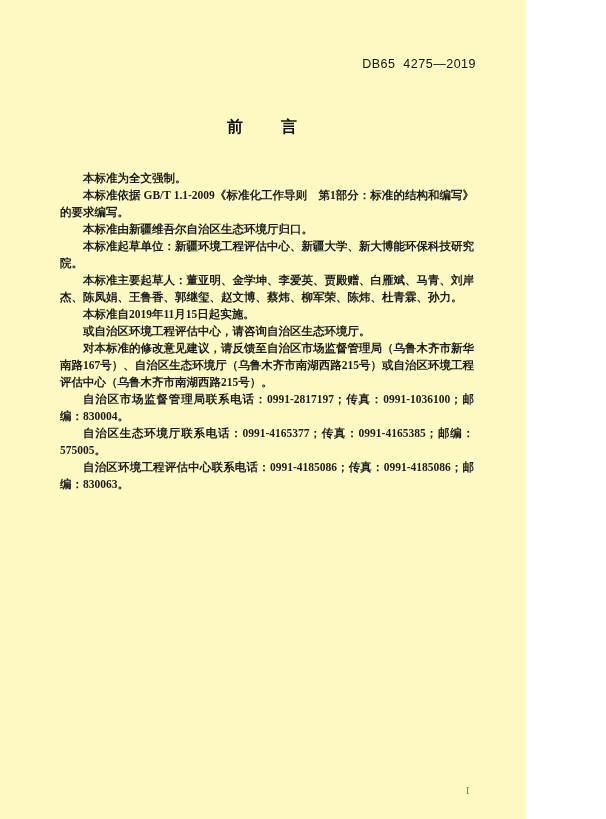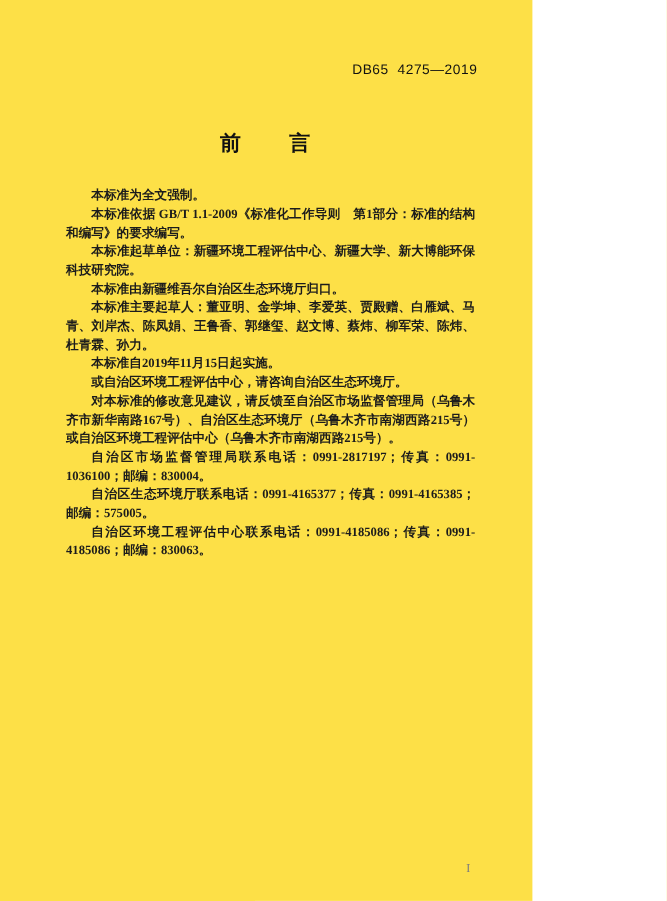--- a/index.html
+++ b/index.html
@@ -2,23 +2,23 @@
 <html><head>
 <meta charset="utf-8">
 <style>
   html, body {
     margin: 0;
     padding: 0;
     background: #ffffff;
   }
   .page {
     position: relative;
-    width: 484px;
+    width: 526px;
     height: 819px;
-    background: #fde047;
+    background: #fef9c3;
     font-family: "Liberation Serif", "DejaVu Serif", serif;
     color: #1c1c1c;
     overflow: hidden;
   }
   .page-header {
     position: absolute;
     top: 54px;
     left: 0;
     right: 50px;
     text-align: right;
@@ -30,21 +30,21 @@
     white-space: pre;
     color: #111111;
   }
   .page-title {
     position: absolute;
     top: 117px;
     left: 0;
     right: 0;
     margin: 0;
     text-align: center;
-    font-size: 19px;
+    font-size: 16px;
     font-weight: bold;
     letter-spacing: 2px;
     color: #111111;
     white-space: pre;
   }
   .foreword-body {
     position: absolute;
     top: 170px;
     left: 60px;
     right: 52px;
@@ -83,22 +83,22 @@
 
   <div class="page-header">
     <span class="doc-number">DB65  4275—2019</span>
   </div>
 
   <h1 class="page-title">前　　言</h1>
 
   <div class="foreword-body">
     <p class="mandatory">本标准为全文强制。</p>
     <p>本标准依据 GB/T 1.1-2009《标准化工作导则　第1部分：标准的结构和编写》的要求编写。</p>
+    <p>本标准由新疆维吾尔自治区生态环境厅归口。</p>
     <p>本标准起草单位：新疆环境工程评估中心、新疆大学、新大博能环保科技研究院。</p>
-    <p>本标准由新疆维吾尔自治区生态环境厅归口。</p>
     <p>本标准主要起草人：董亚明、金学坤、李爱英、贾殿赠、白雁斌、马青、刘岸杰、陈凤娟、王鲁香、郭继玺、赵文博、蔡炜、柳军荣、陈炜、杜青霖、孙力。</p>
     <p>本标准自2019年11月15日起实施。</p>
     <p>或自治区环境工程评估中心，请咨询自治区生态环境厅。</p>
     <p>对本标准的修改意见建议，请反馈至自治区市场监督管理局（乌鲁木齐市新华南路167号）、自治区生态环境厅（乌鲁木齐市南湖西路215号）或自治区环境工程评估中心（乌鲁木齐市南湖西路215号）。</p>
     <p>自治区市场监督管理局联系电话：0991-2817197；传真：0991-1036100；邮编：830004。</p>
     <p>自治区生态环境厅联系电话：0991-4165377；传真：0991-4165385；邮编：575005。</p>
     <p>自治区环境工程评估中心联系电话：0991-4185086；传真：0991-4185086；邮编：830063。</p>
   </div>
 
   <div class="page-footer">

